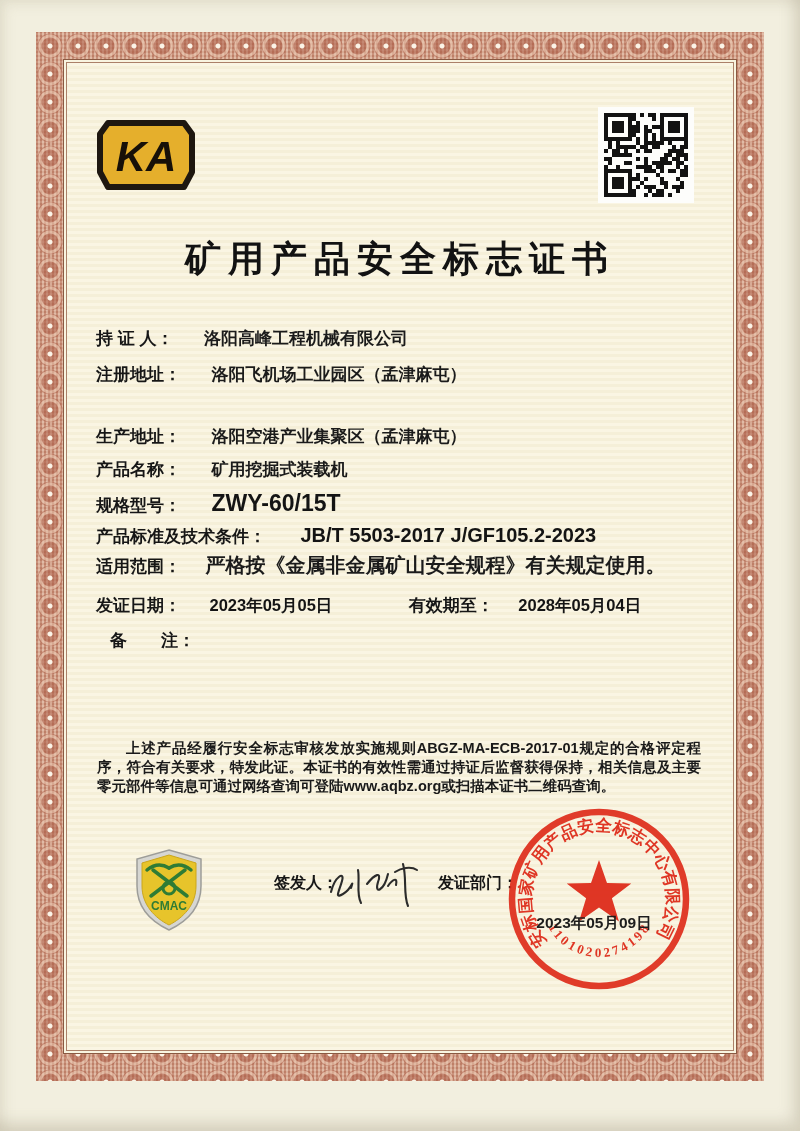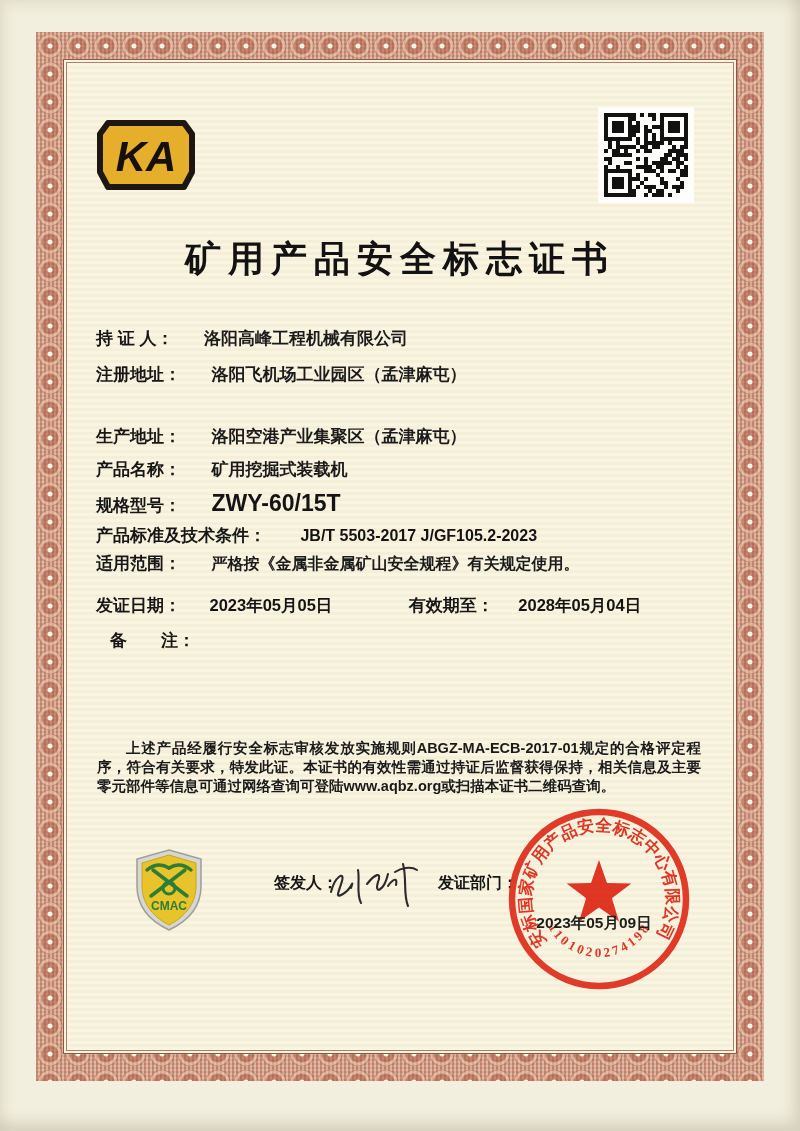--- a/index.html
+++ b/index.html
@@ -32,21 +32,21 @@
   }
   .inner{
     position:relative;width:100%;height:100%;box-sizing:border-box;
     border:1px solid #ab8068;
     background:repeating-linear-gradient(0deg,#faf5e3 0 3px,#f5efd8 3px 6px);
     overflow:hidden;
   }
   .abs{position:absolute;}
   .label{font-weight:700;color:#161616;font-size:17px;white-space:nowrap;}
   .v-kai{font-family:"Liberation Serif",serif;font-weight:700;color:#1b1b1b;font-size:17px;white-space:nowrap;}
-  .v-hei{font-family:"Liberation Sans",sans-serif;font-weight:700;color:#141414;font-size:16px;white-space:nowrap;}
+  .v-hei{font-family:"Liberation Sans",sans-serif;font-weight:700;color:#141414;font-size:20px;white-space:nowrap;}
   .mark-row{font-family:"Liberation Serif",serif;font-size:18px;color:#1d1d1d;}
   .title{
     left:0;right:0;top:172px;text-align:center;
     font-family:"Liberation Serif",serif;font-weight:900;
     font-size:36px;letter-spacing:7px;color:#121212;
   }
   .statement{
     left:30px;top:676px;width:604px;
     font-size:14.5px;line-height:19px;font-weight:700;color:#1a1a1a;
     text-indent:2em;text-align:justify;word-break:break-all;
@@ -331,21 +331,21 @@
         <div class="abs" style="left:29px;top:427px;">
           <span class="label">规格型号：</span>
           <span class="v-hei" style="margin-left:26px;font-size:23px;">ZWY-60/15T</span>
         </div>
         <div class="abs" style="left:29px;top:461px;">
           <span class="label">产品标准及技术条件：</span>
           <span class="v-hei" style="margin-left:30px;">JB/T 5503-2017 J/GF105.2-2023</span>
         </div>
         <div class="abs" style="left:29px;top:489px;">
           <span class="label">适用范围：</span>
-          <span class="v-kai" style="margin-left:26px;font-size:16px;">严格按《金属非金属矿山安全规程》有关规定使用。</span>
+          <span class="v-kai" style="margin-left:20px;font-size:20px;">严格按《金属非金属矿山安全规程》有关规定使用。</span>
         </div>
         <div class="abs" style="left:29px;top:531px;">
           <span class="label">发证日期：</span>
           <span class="v-hei" style="margin-left:24px;font-size:16.5px;">2023年05月05日</span>
           <span class="label" style="margin-left:72px;">有效期至：</span>
           <span class="v-hei" style="margin-left:20px;font-size:16.5px;">2028年05月04日</span>
         </div>
         <div class="abs" style="left:43px;top:566px;text-align:center;">
           <span class="label">备　　注：</span>
           <span class="v-kai" style="margin-left:26px;"></span>

